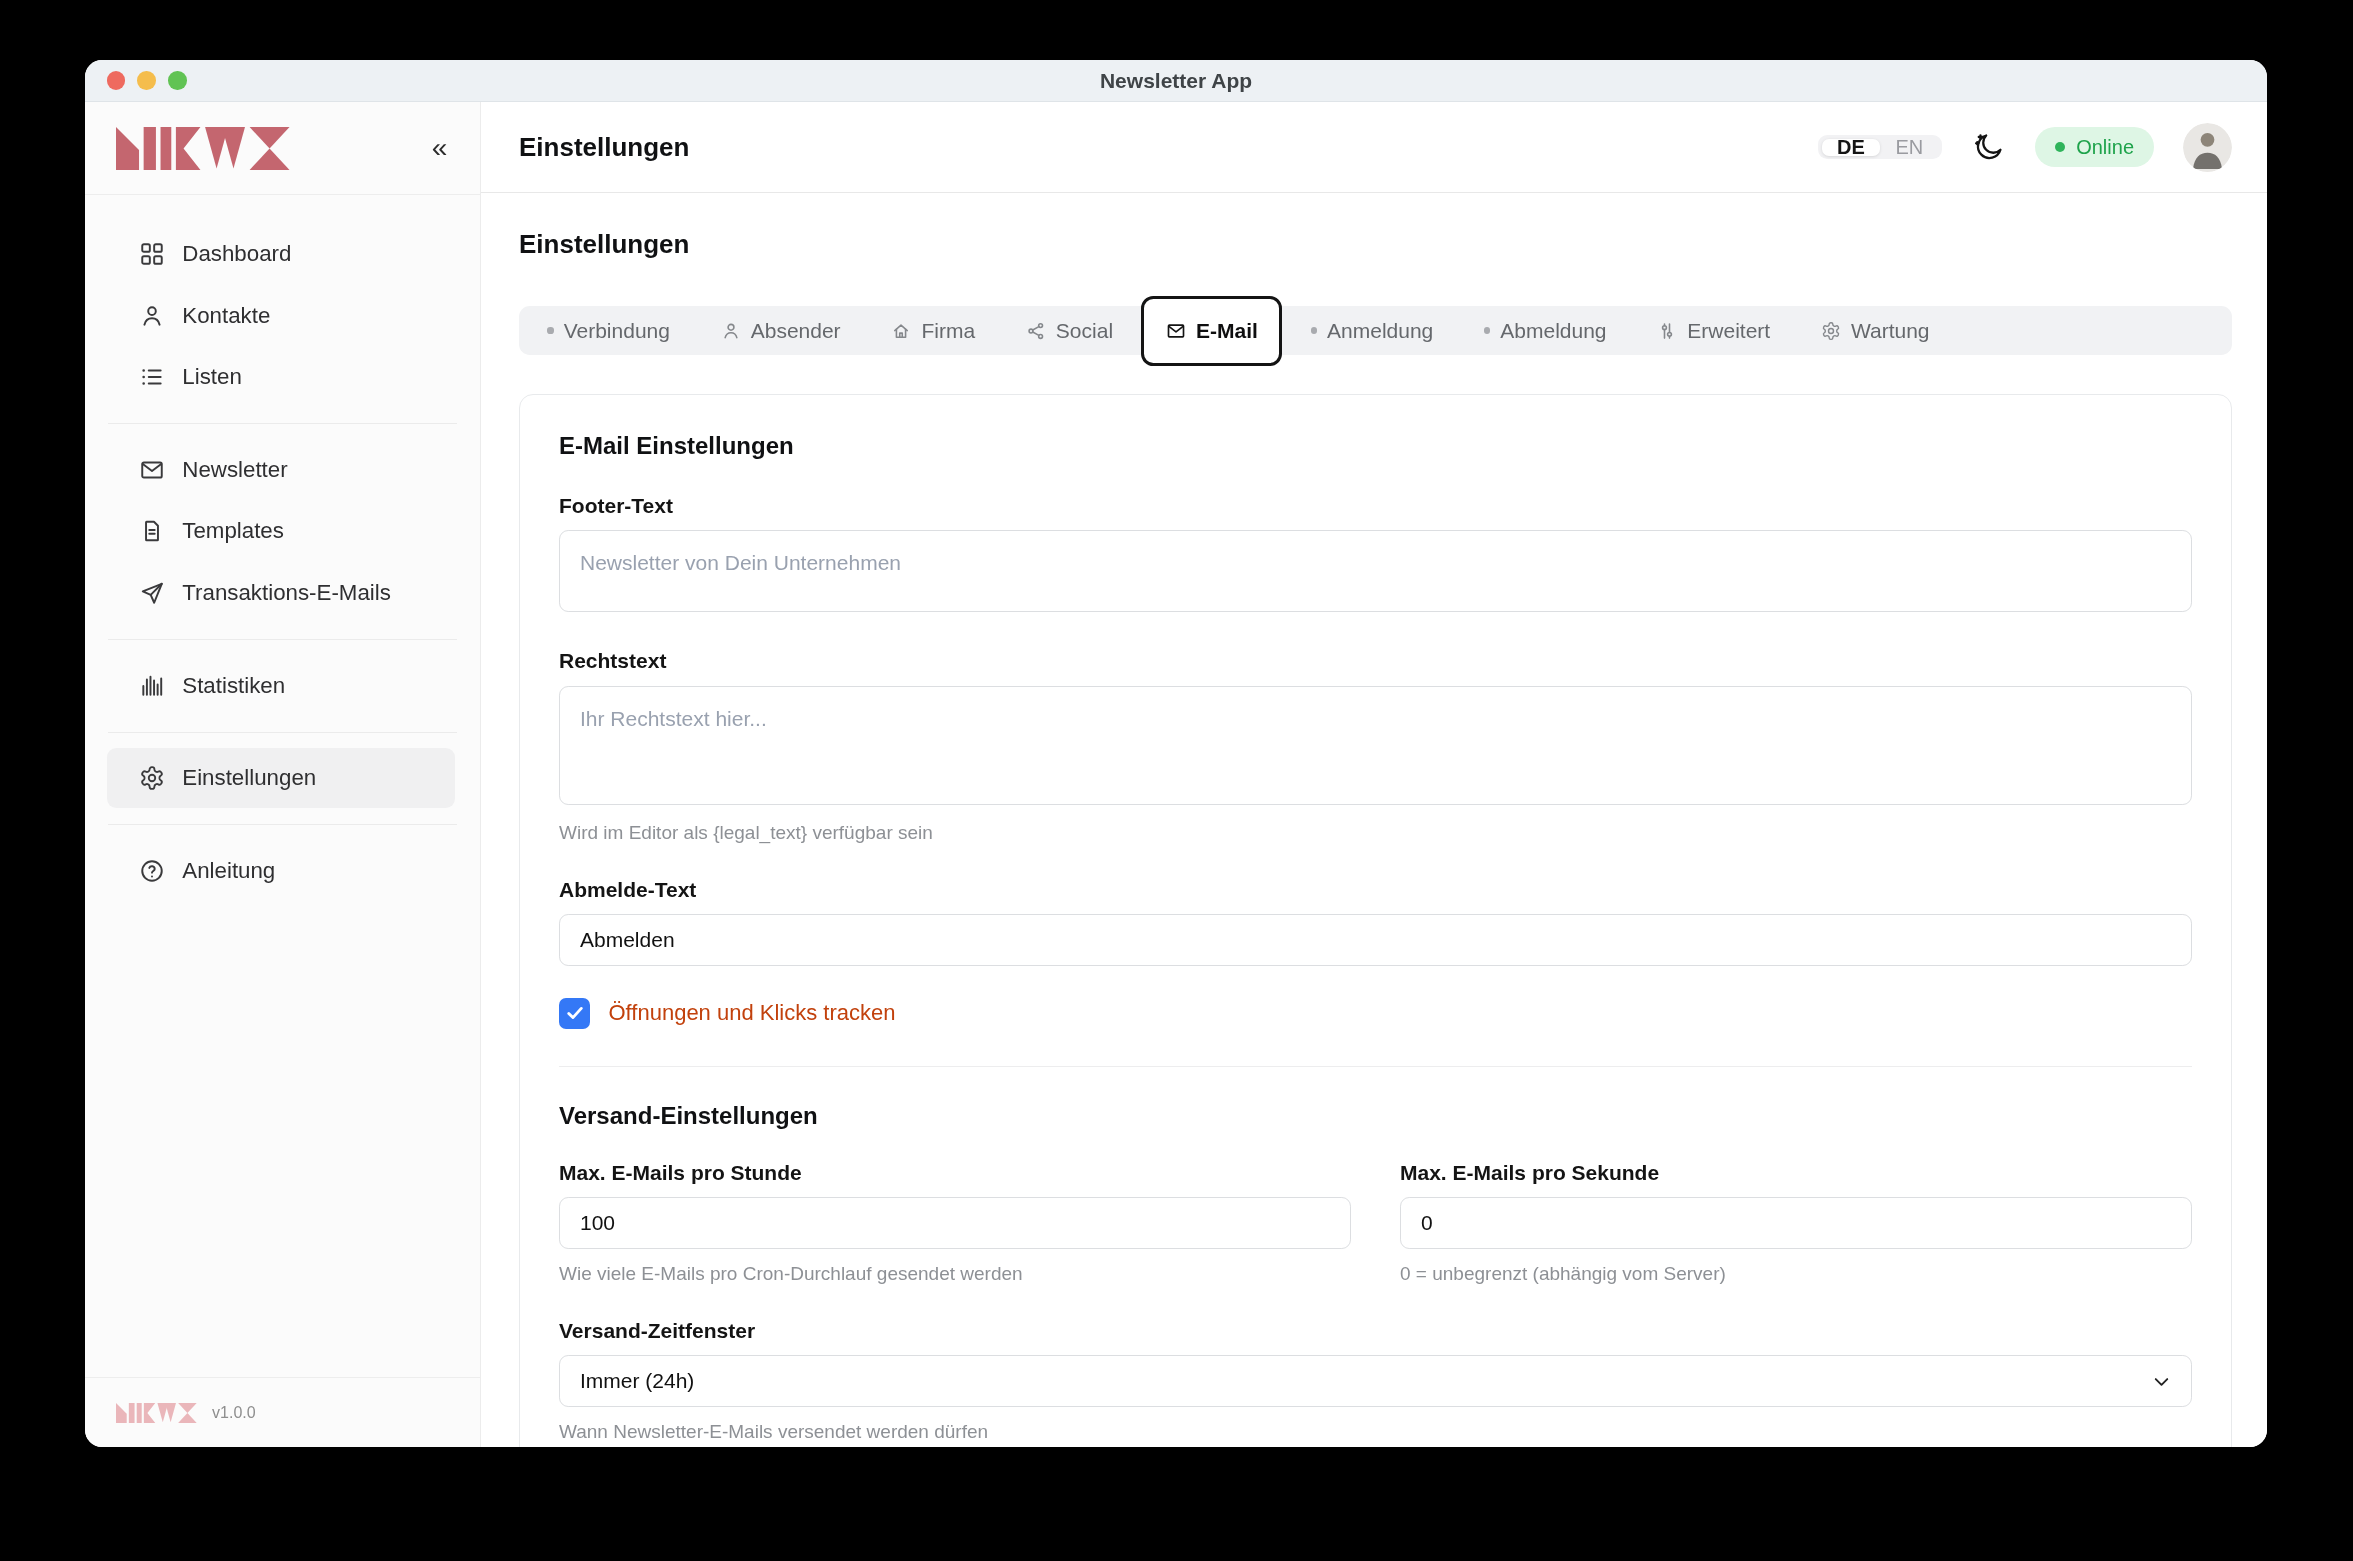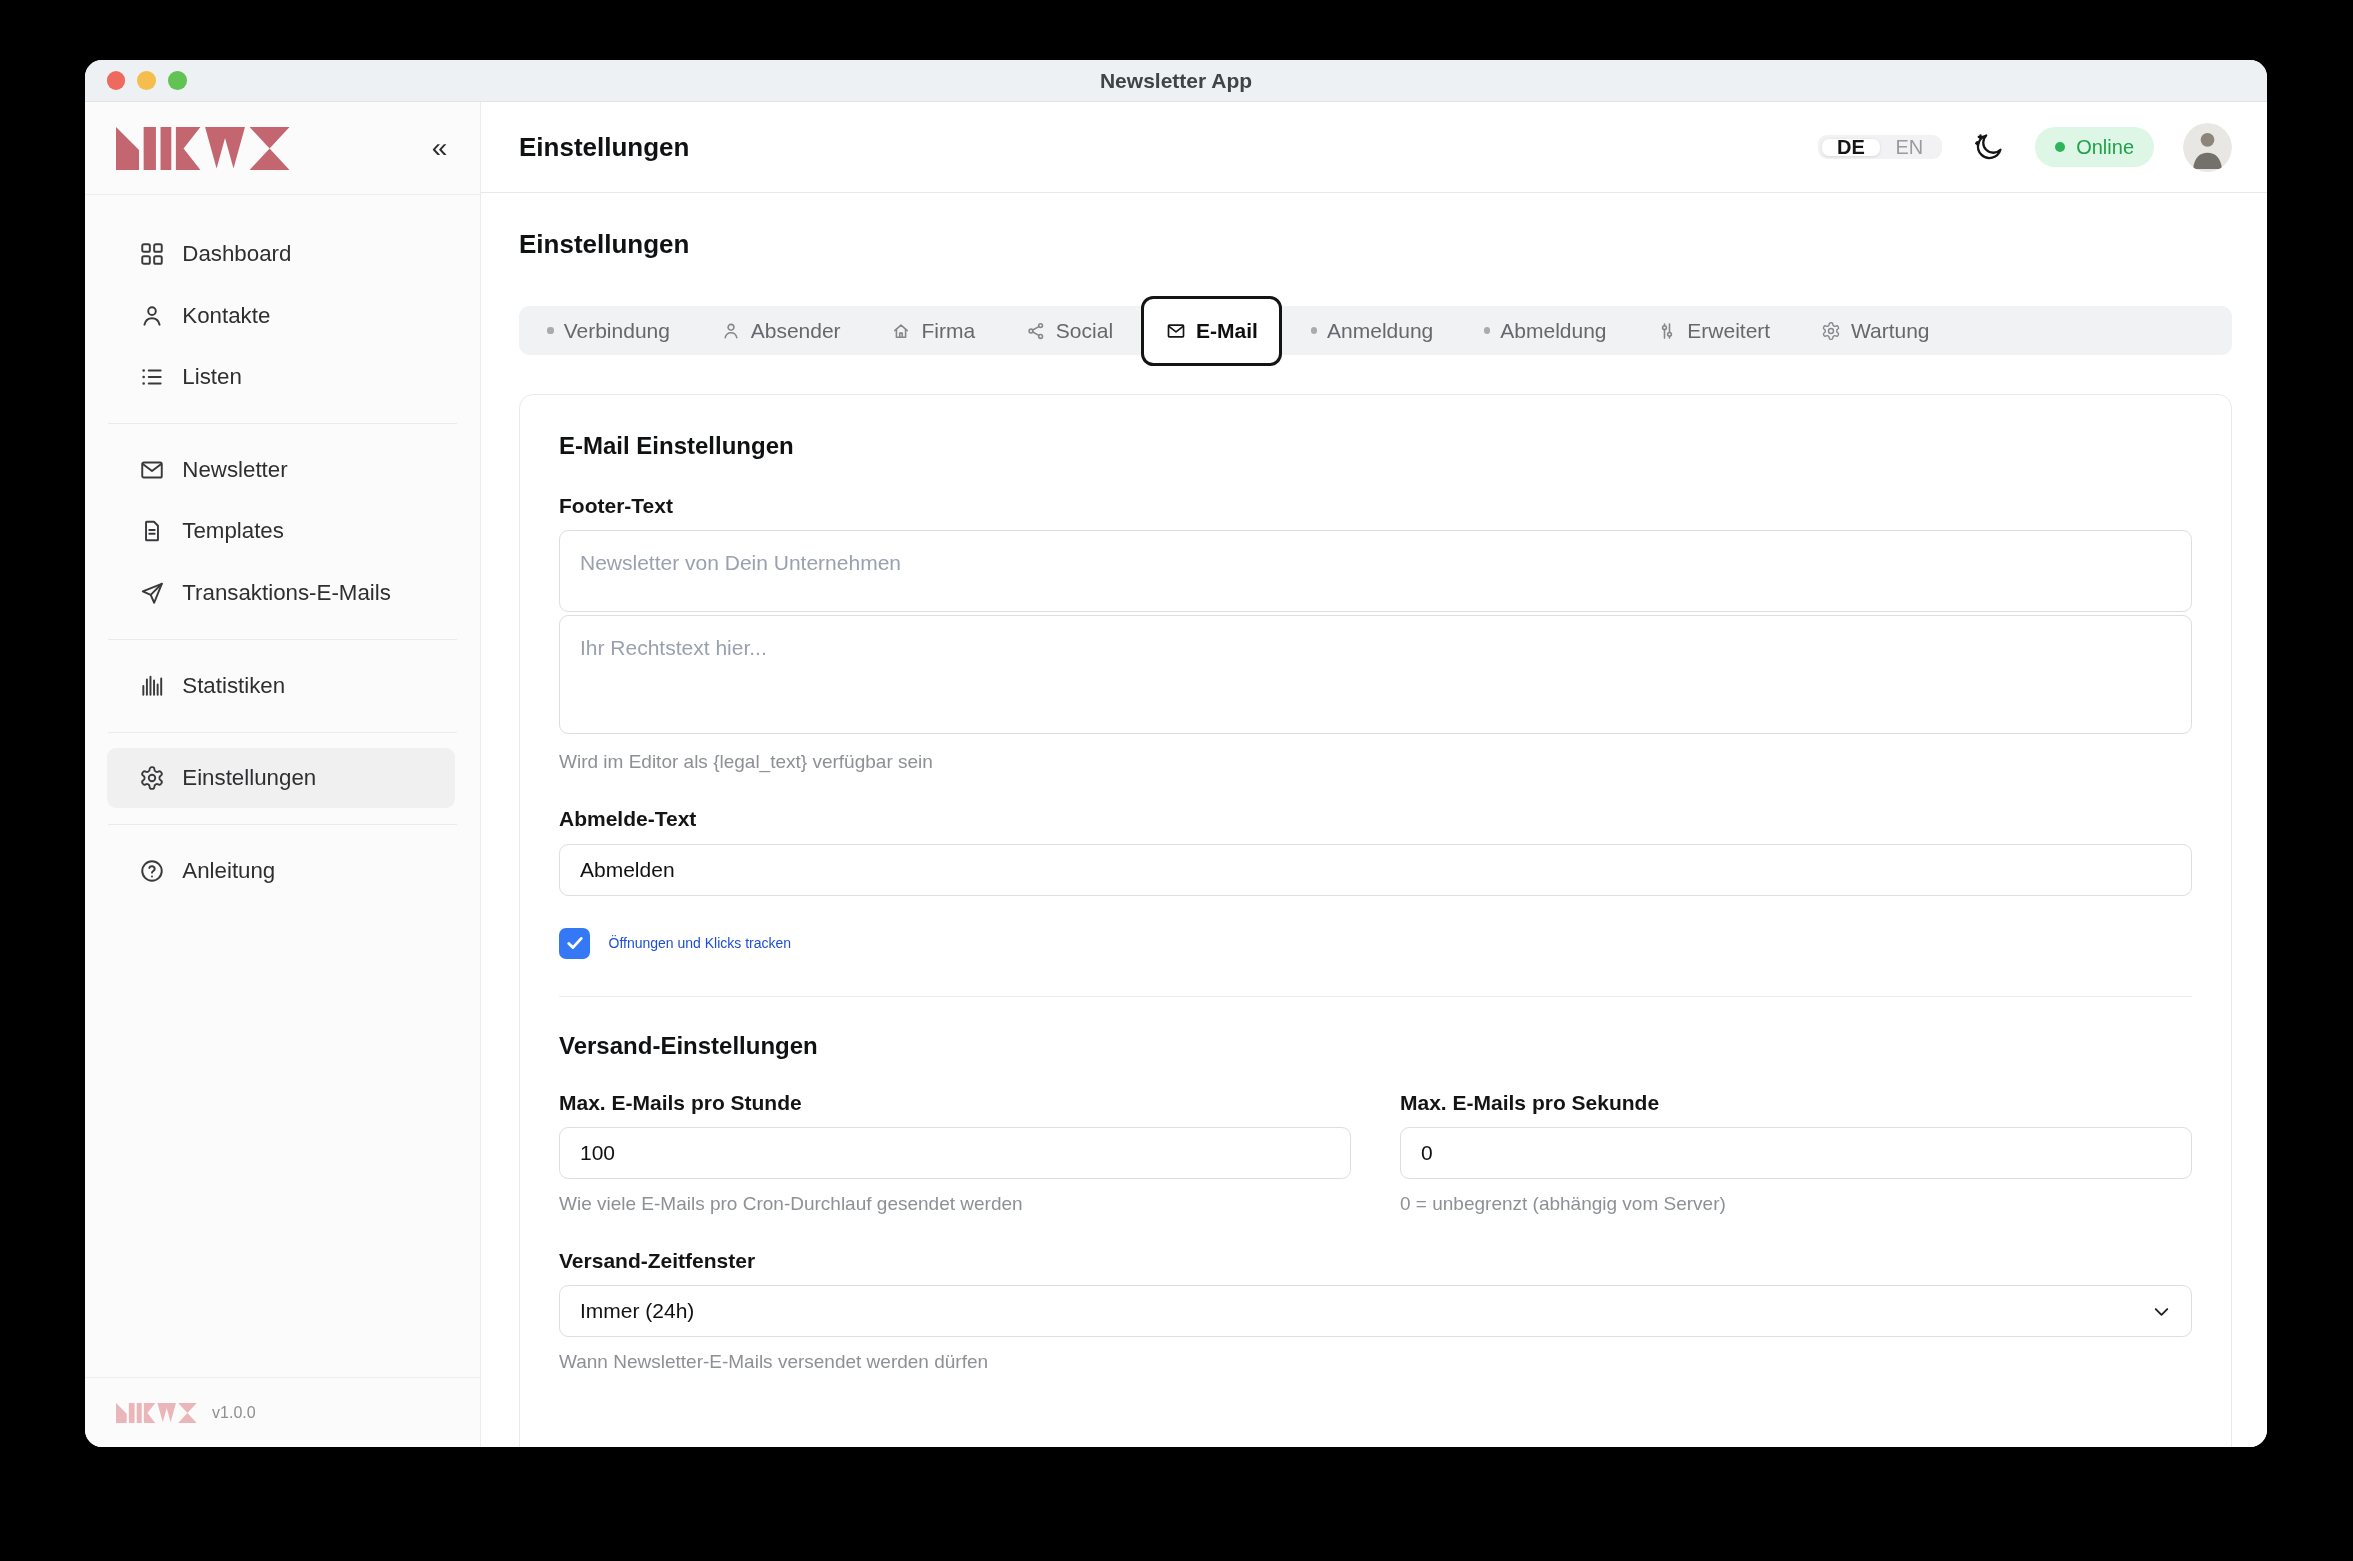--- a/index.html
+++ b/index.html
@@ -122,21 +122,21 @@
   .ta-footer{height:82px;}
   .ta-legal{height:119px;}
   input.txt{height:52px;padding:0 20px;}
   .helper{font-size:19px;color:#8d9095;margin-top:14px;}
   .check-row{margin-top:32px;display:flex;align-items:center;gap:18.5px;cursor:pointer;}
   .checkbox{
     width:31px;height:31px;border-radius:7px;background:#3478f6;flex:0 0 31px;
     display:flex;align-items:center;justify-content:center;
   }
   .checkbox svg{width:20px;height:20px;}
-  .check-label{font-size:14px;font-weight:500;color:#1d4ed8;}
+  .check-label{font-size:22px;font-weight:500;color:#c2410c;}
   .hr{border:0;border-top:1.5px solid #ededee;margin:37px 0 0;}
   .send-title{margin-top:35px;}
   .grid2{display:grid;grid-template-columns:1fr 1fr;column-gap:49px;margin-top:0;}
   .grid2 .field-label{margin-top:31px;}
   .sel{
     height:52px;display:flex;align-items:center;justify-content:space-between;
     padding:0 18.5px 0 20px;cursor:pointer;
   }
   .sel svg{width:23px;height:23px;color:#222;}
 </style>
@@ -362,20 +362,21 @@
             <span>Wartung</span>
           </div>
         </div>
 
         <div class="card">
           <div class="section-title">E-Mail Einstellungen</div>
 
           <div class="field-label">Footer-Text</div>
           <textarea class="txt ta-footer" placeholder="Newsletter von Dein Unternehmen" style=""></textarea>
 
+          <div class="field-label">Rechtstext</div>
           <textarea class="txt ta-legal" placeholder="Ihr Rechtstext hier..." style=""></textarea>
           <div class="helper">Wird im Editor als {legal_text} verfügbar sein</div>
 
           <div class="field-label">Abmelde-Text</div>
           <input class="txt" type="text" value="Abmelden" style="">
 
           <div class="check-row">
             <div class="checkbox">
               <svg viewBox="0 0 24 24" fill="none" stroke="#fff" stroke-width="3.4" stroke-linecap="round" stroke-linejoin="round">
                   <path d="m4.5 12.5 5 5 10-11"></path>

